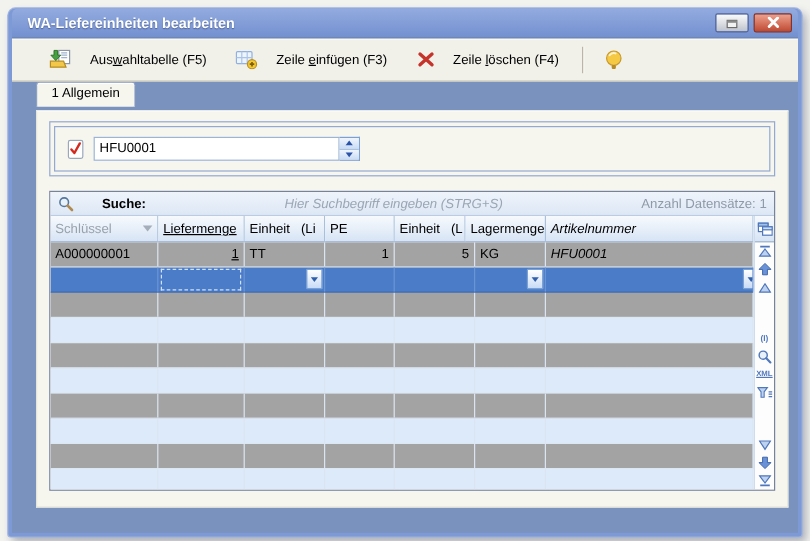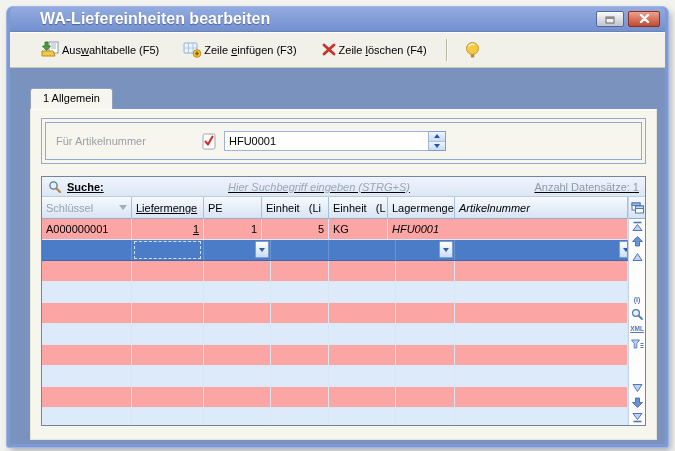--- a/index.html
+++ b/index.html
@@ -21,23 +21,23 @@
     padding:0 3px 3px 3px;
     box-shadow:0 0 0 1px #9fb4e0, 3px 4px 7px rgba(60,70,95,.40);
   }
   .titlebar {
     height:24px; display:flex; align-items:center;
     background:linear-gradient(#93abdf,#7390d0);
     border-radius:5px 5px 0 0;
     padding:0 5px 0 13px;
   }
   .titlebar .title {
-    flex:1; color:#fff; font-weight:bold; font-size:16px;
+    flex:1; color:#fff; font-weight:bold; font-size:12px;
     text-shadow:0 1px 1px rgba(20,30,70,.45);
-    white-space:nowrap; overflow:hidden;margin-left:17px;
+    white-space:nowrap; overflow:hidden;
   }
   .winbtn {
     height:16px; border-radius:2px; margin-left:4px;
     display:flex; align-items:center; justify-content:center;
     border:1px solid #54659a; cursor:default;
   }
   .winbtn.restore { width:28px; background:linear-gradient(#fbfbfb,#bfc3cc); }
   .winbtn.close   { width:32px; background:linear-gradient(#eda18d,#c04a33); border-color:#8c2f1f; }
 
   .client {
@@ -46,29 +46,29 @@
   }
 
   
   .toolbar {
     height:36px; background:#f1f0e9;
     border-bottom:1px solid #c9c6b6;
     box-shadow:inset 0 1px 0 #ffffff;
     display:flex; align-items:center; padding:0 6px 0 24px;
   }
   .tb-btn {
-    display:flex; align-items:center; gap:2px;
+    display:flex; align-items:center; gap:15px;
     padding:3px 6px; margin-right:10px; border:1px solid transparent;
     border-radius:2px; cursor:default; white-space:nowrap;
   }
   .tb-sep { width:1px; height:22px; background:#b9b6a6; box-shadow:1px 0 0 #fbfaf4; margin:0 10px 0 2px; }
   .u { text-decoration:underline; }
 
   
-  .tabstrip { height:41px; display:flex; align-items:flex-end; padding-left:20px; }
+  .tabstrip { height:24px; display:flex; padding-left:20px; }
   .tab {
     background:#f6f5ee; border:1px solid #8fa0c2; border-bottom:none;
     border-radius:3px 3px 0 0; padding:3px 12px 3px 12px; height:21px;
     box-shadow:inset 0 1px 0 #ffffff; cursor:default;
   }
   .tabpage {
     margin:0 8px 12px 20px; height:331px;
     background:#f6f5ee; border:1px solid #e7e5d9; border-top:1px solid #fdfcf7;
     padding:8px 10px 0 10px; overflow:hidden;
   }
@@ -87,43 +87,42 @@
   .spin-half:first-child { border-bottom:1px solid #a9c2e4; }
   .tri-up-s   { width:0; height:0; border-left:3px solid transparent; border-right:3px solid transparent; border-bottom:4px solid #2a52a8; }
   .tri-down-s { width:0; height:0; border-left:3px solid transparent; border-right:3px solid transparent; border-top:4px solid #2a52a8; }
 
   
   .grid {
     margin:12px 0 0 0; height:250px; border:1px solid #75839c; background:#fff;
     display:flex; flex-direction:column; overflow:hidden;
   }
   .searchrow {
-    height:20px; flex:0 0 20px; display:flex; align-items:center; gap:5px;
+    height:20px; flex:0 0 20px; display:flex; align-items:center; gap:23px;
     background:linear-gradient(#eff4fb,#dde7f5); border-bottom:1px solid #b9cce4;
     padding:0 6px; 
-    text-decoration:underline;
   }
   .searchrow .s-label { font-weight:bold; }
   .searchrow .s-placeholder { flex:1; font-style:italic; color:#9aa6b4; white-space:nowrap; overflow:hidden;text-align:center; }
   .searchrow .s-count { color:#8e9aa8; white-space:nowrap; }
 
   .gridbody { flex:1; display:flex; overflow:hidden; }
   .cols { flex:1; overflow:hidden; }
 
   .g-header { display:flex; height:22px; }
   .gh {
     height:22px; border-right:1px solid #a9c0dc; border-bottom:1px solid #96adc9;
     background:linear-gradient(#f7fafd,#d7e4f5);
     padding:0 4px; display:flex; align-items:center;
     white-space:pre; overflow:hidden; cursor:default;
   }
   .gh.muted { color:#98a2ac; }
   .sort-tri { width:0; height:0; border-left:4px solid transparent; border-right:4px solid transparent; border-top:5px solid #a4aeba; margin-left:auto; }
 
-  .g-row { display:flex; height:21px; border-bottom:1px solid #dce7f4; background:#fca5a5; }
+  .g-row { display:flex; height:21px; border-bottom:1px solid #dce7f4; background:#a3a3a3; }
   .g-row.stripe { background:#ddeafa; }
   .g-row.selected { background:#4b7cc8; border-bottom-color:#3b67ae; }
   .gc {
     height:20px; border-right:1px solid #dbe5f2; padding:0 4px; line-height:20px;
     white-space:nowrap; overflow:hidden; position:relative;
   }
   .g-row.selected .gc { border-right-color:#6b94d4; }
   .num { text-align:right; }
   .c0{width:90px;} .c1{width:72px;text-decoration:underline;} .c2{width:67px;} .c3{width:58px;} .c4{width:67px;} .c5{width:59px;} .c6{flex:1;font-style:italic;}
 
@@ -218,21 +217,20 @@
     <div class="tabstrip">
       <div class="tab">
         <span>1 Allgemein</span>
       </div>
     </div>
 
     <div class="tabpage">
 
       <div class="groupbox">
         <div class="groupbox-inner">
-          <span class="fieldlabel">Für Artikelnummer</span>
           <span class="checkdoc">
             <svg width="15" height="17">
               <rect x="1" y="1" width="12" height="15" rx="1.5" fill="#ffffff" stroke="#9aa8bc"></rect>
               <path d="M3.5,8.5 L6,11.5 L10.5,3.5" stroke="#d42a1e" stroke-width="2" fill="none" stroke-linecap="round" stroke-linejoin="round"></path>
             </svg>
           </span>
           <input class="textinput" readonly="" value="HFU0001" style="">
           <span class="spinner">
             <span class="spin-half">
                 <span class="tri-up-s"></span>
@@ -258,30 +256,31 @@
 
         <div class="gridbody">
           <div class="cols">
 
             <div class="g-header">
               <div class="gh muted c0">
                 <span>Schlüssel</span>
                 <span class="sort-tri"></span>
               </div>
               <div class="gh c1"><span>Liefermenge</span></div>
+              <div class="gh c2"><span>Einheit   (Li</span></div>
               <div class="gh c3"><span>PE</span></div>
-              <div class="gh c2"><span>Einheit   (Li</span></div>
               <div class="gh c5"><span>Einheit   (L</span></div>
               <div class="gh c4"><span>Lagermenge</span></div>
               <div class="gh c6"><span>Artikelnummer</span></div>
             </div>
 
             <div class="g-row">
               <div class="gc c0">A000000001</div>
               <div class="gc c1 num">1</div>
+              <div class="gc c2">TT</div>
               <div class="gc c3 num">1</div>
               <div class="gc c4 num">5</div>
               <div class="gc c5">KG</div>
               <div class="gc c6">HFU0001</div>
             </div>
 
             <div class="g-row selected">
               <div class="gc c0"></div>
               <div class="gc c1">
                   <span class="focus-rect"></span>

